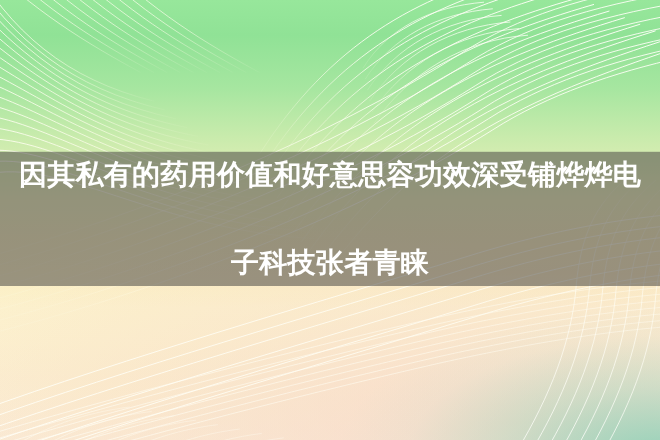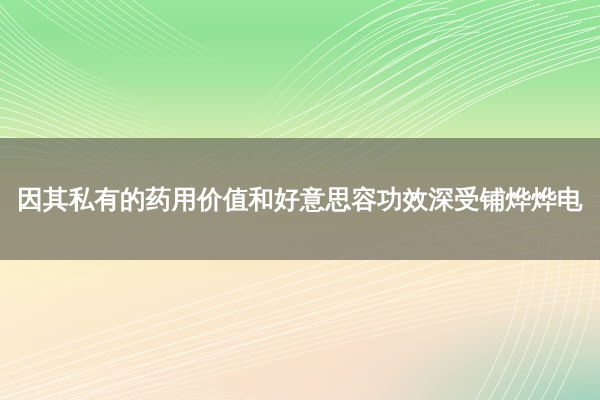--- a/index.html
+++ b/index.html
@@ -235,15 +235,16 @@
       <path d="M 332,72 C 356,34 398,12 448,8"></path>
       <path d="M 334,82 C 360,42 404,18 456,14"></path>
       <path d="M 336,92 C 364,50 410,24 464,20"></path>
       <path d="M 338,102 C 368,58 416,30 472,26"></path>
       <path d="M 340,112 C 372,66 422,36 480,32"></path>
     </g>
   </svg>
 
   <div class="caption-band">
     <div class="caption-line">因其私有的药用价值和好意思容功效深受铺烨烨电</div>
+    <div class="caption-line">子科技张者青睐</div>
   </div>
 
 </div>
 
 </body></html>

